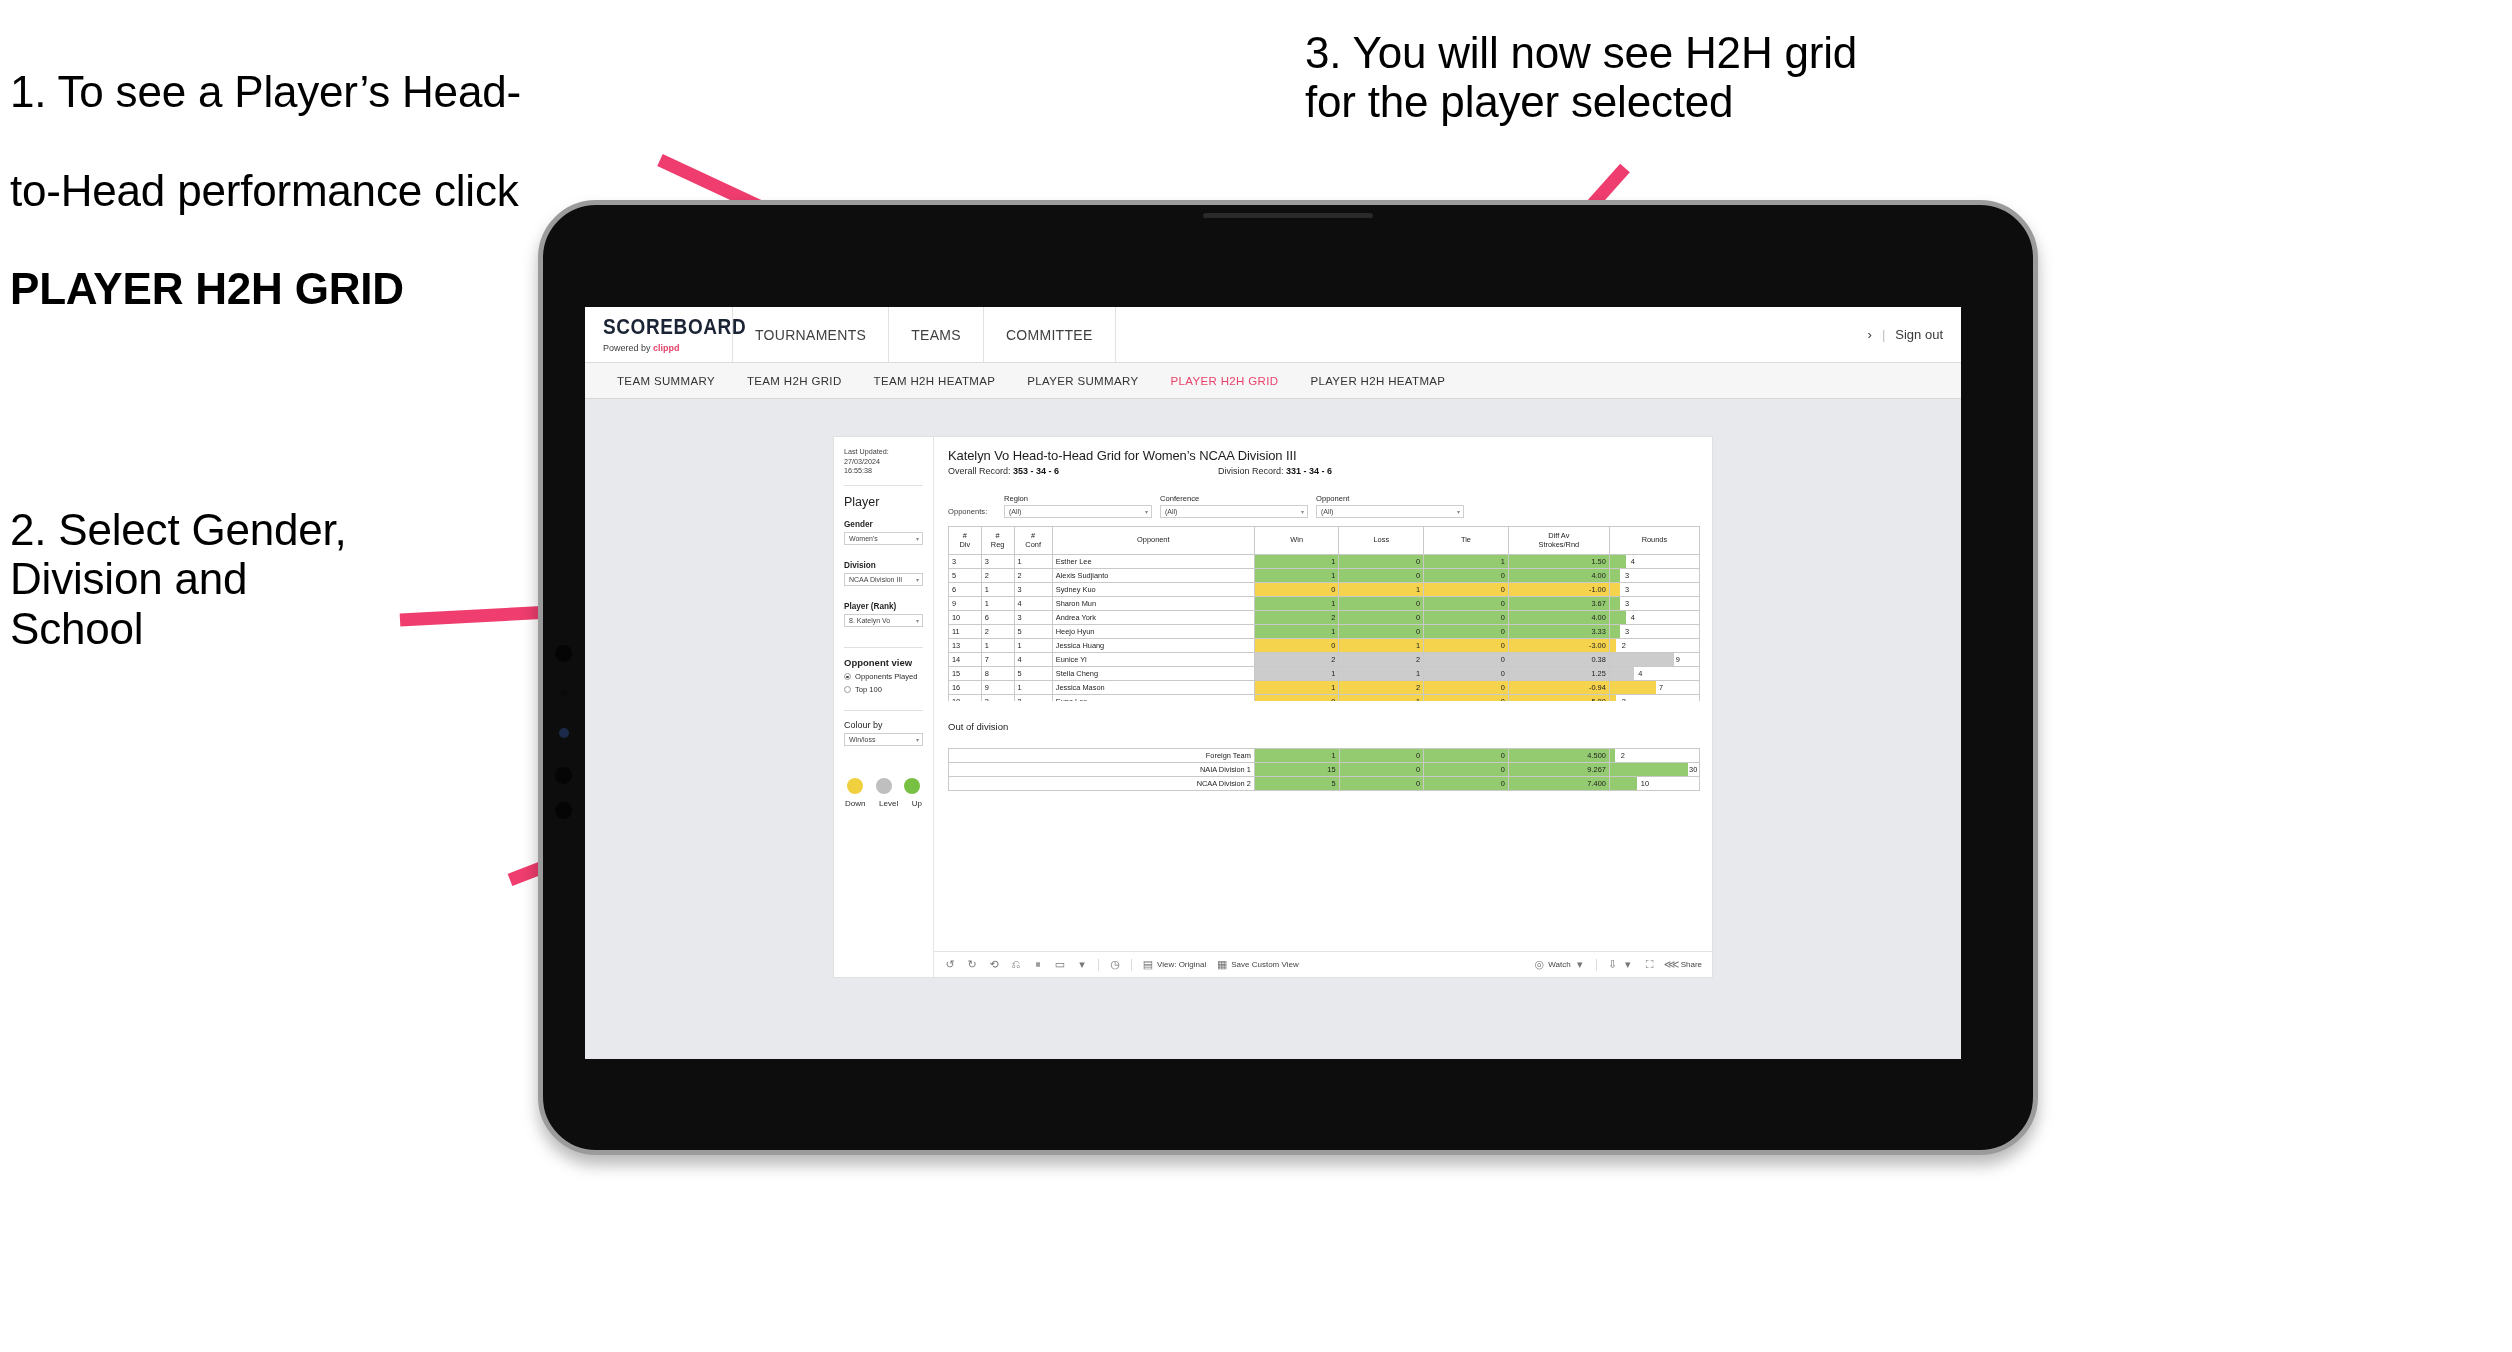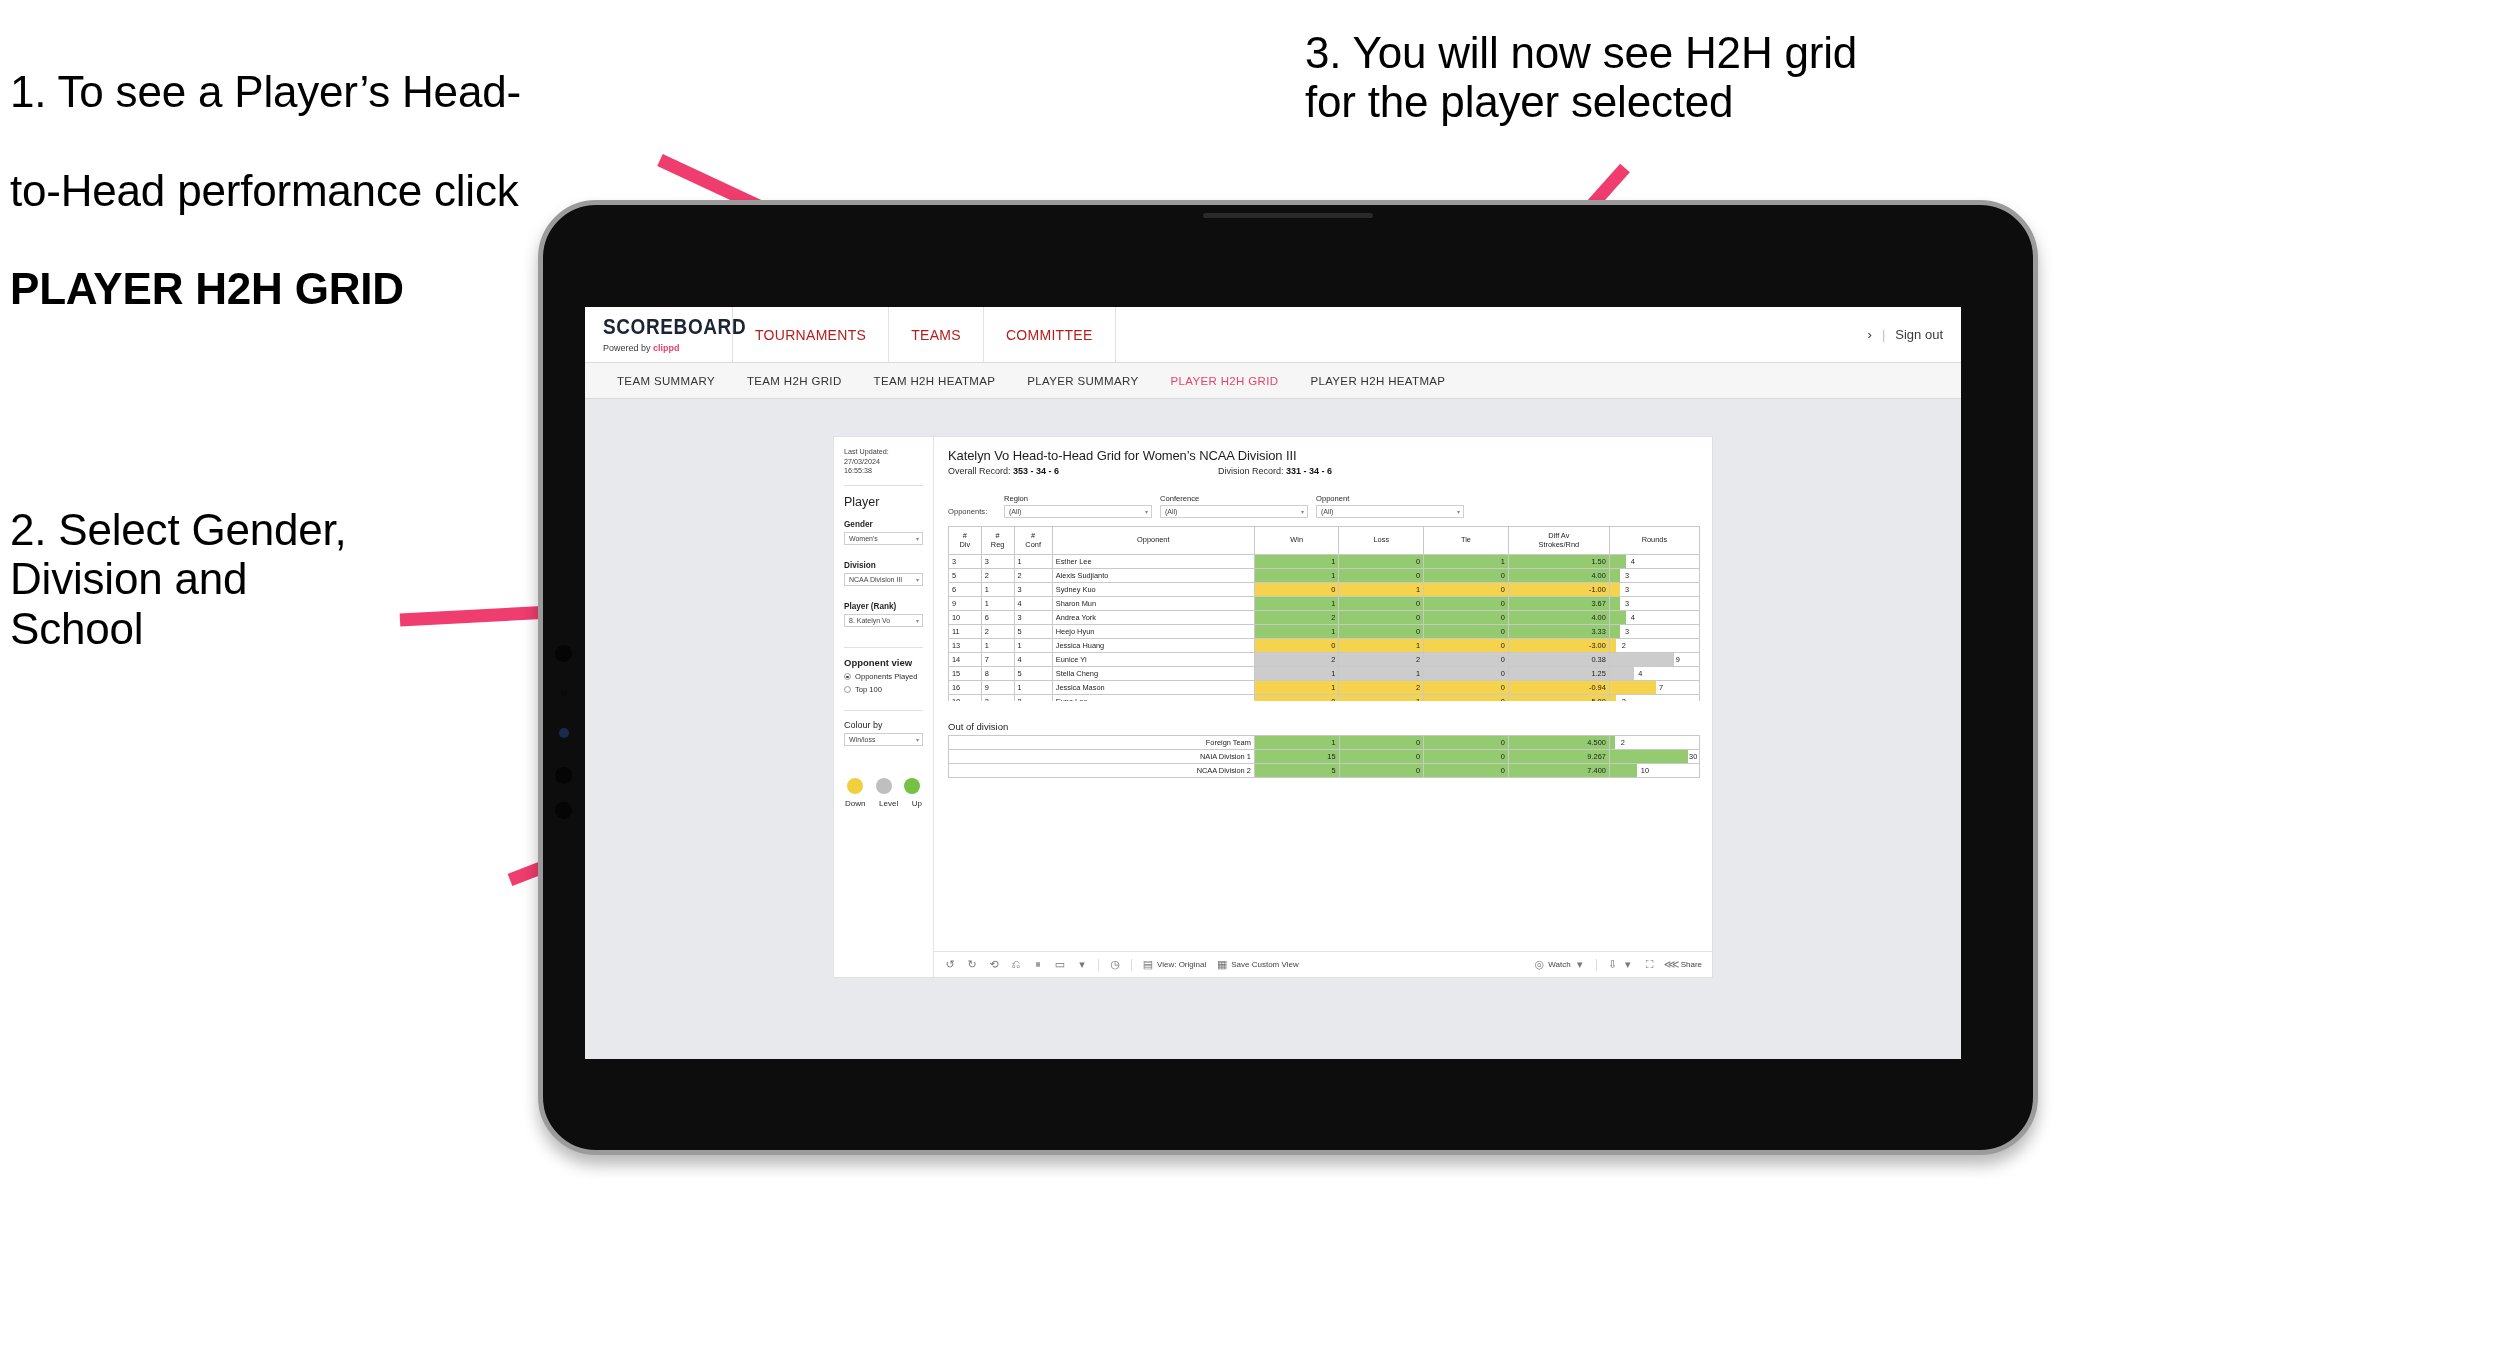--- a/index.html
+++ b/index.html
@@ -70,21 +70,21 @@
   }
   #logo-word {
     font-family: "Liberation Sans", sans-serif;
     font-weight: bold; font-size: 19px; letter-spacing: 0.6px;
     color: #1b2434; transform: scaleY(1.18); transform-origin: left center;
   }
   #logo-sub { font-size: 9px; color: #3b3b3b; margin-top: 5px; }
   #logo-sub .brand { color: #e8436b; font-weight: bold; }
   .topnav-item {
     display: flex; align-items: center; padding: 0 22px;
-    font-size: 14px; color: #b91c1c; letter-spacing: 0.3px;
+    font-size: 14px; color: #404040; letter-spacing: 0.3px;
     border-right: 1px solid #e2e2e2;
   }
   #topnav-right {
     margin-left: auto; display: flex; align-items: center;
     padding-right: 18px; gap: 10px; font-size: 13px; color: #3a3a3a;
   }
   #topnav-right .sep { color: #bdbdbd; }
 
   
   #tabsbar {
@@ -165,21 +165,21 @@
   .bar-cell { position: relative; padding: 0; }
   .bar-cell .bar { position: absolute; left: 0; top: 0; bottom: 0; }
   .bar-cell .bar.g { background: #94cb70; }
   .bar-cell .bar.y { background: #f5d34d; }
   .bar-cell .bar.gr { background: #cccccc; }
   .bar-cell .bv { position: relative; padding-left: 3px; display:block; line-height:13px; }
 
   #table-scroll { margin-top: 8px; position: relative; height: 175px; overflow: hidden; }
 
   #ood-title { font-size: 9.5px; color: #1d1d1d; margin-top: 20px; }
-  #ood-wrap { margin-top: 3px; }
+  #ood-wrap { margin-top: 16px; }
   table.ood td { border: 1px solid #c9c9c9; font-size: 7.4px; height: 14px; padding: 0 3px; color:#222;}
   td.lbl { text-align: right; }
 
   
   #toolbar {
     position: absolute; left: 0; right: 0; bottom: 0; height: 26px;
     border-top: 1px solid #e2e2e2; background: #fff;
     display: flex; align-items: center; padding: 0 10px; gap: 10px;
     font-size: 8px; color: #555;
   }

